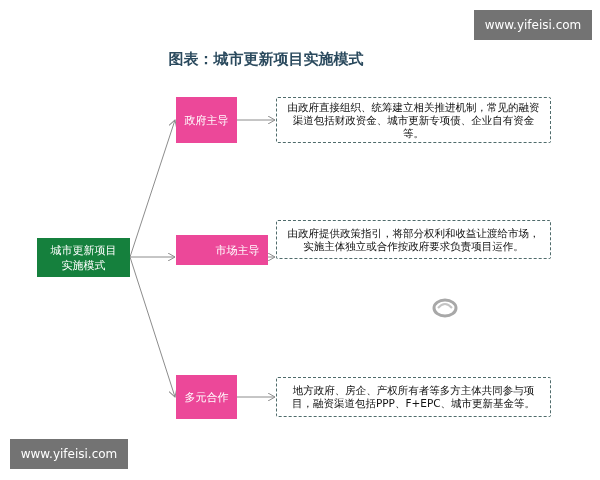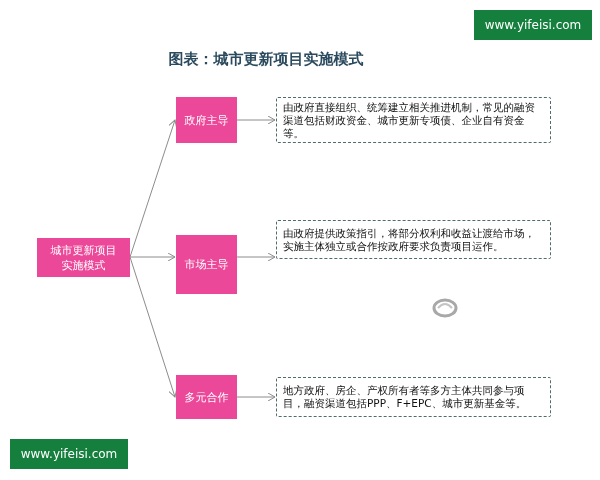--- a/index.html
+++ b/index.html
@@ -1,29 +1,29 @@
 <!DOCTYPE html>
 <html><head>
 <meta charset="utf-8">
 <style>
   html, body { margin:0; padding:0; }
   body { width:600px; height:480px; background:#ffffff; position:relative; overflow:hidden;
          font-family:"DejaVu Sans", sans-serif; }
   .title { position:absolute; left:0; width:532px; top:50px; text-align:center;
            font-family:"DejaVu Serif", serif; font-weight:bold; font-size:15px; color:#2b4a5e; }
-  .watermark { position:absolute; background:#15803d; color:#ffffff; font-size:12px;
+  .watermark { position:absolute; background:#737373; color:#ffffff; font-size:12px;
                display:flex; align-items:center; justify-content:center; }
   .wm-top { left:474px; top:10px; width:118px; height:30px; }
   .wm-bottom { left:10px; top:439px; width:118px; height:30px; }
   .node { position:absolute; color:#ffffff; display:flex; align-items:center; justify-content:center;
           text-align:center; font-size:11px; line-height:15px; }
-  .center-node { left:37px; top:238px; width:93px; height:39px; background:#ec4899; }
+  .center-node { left:37px; top:238px; width:93px; height:39px; background:#15803d; }
   .branch-node { left:176px; width:61px; background:#ec4899; }
   .desc { position:absolute; left:276px; width:275px; border:1.5px dashed #4f6b6b; border-radius:2px;
-          font-size:10.5px; line-height:13px; color:#111; 
+          font-size:10.5px; line-height:13px; color:#111; text-align:center;
           display:flex; align-items:center; justify-content:center; padding:2px 6px; box-sizing:border-box; }
   svg.links { position:absolute; left:0; top:0; }
   .logo { position:absolute; left:432px; top:297px; display:flex; align-items:center; gap:4px; color:#9a9a9a; }
   .logo-text-cn { font-size:15px; font-weight:bold; color:#8a8a8a; letter-spacing:1px; }
   .logo-text-en { font-size:9px; color:#9a9a9a; }
 </style>
 </head>
 <body>
 
 <div class="watermark wm-top">www.yifeisi.com</div>
@@ -47,21 +47,21 @@
 </svg>
 
 <div class="node center-node">
   <div>
     <div>城市更新项目</div>
     <div>实施模式</div>
   </div>
 </div>
 
 <div class="node branch-node" style="top:97px;height:46px;">政府主导</div>
-<div class="node branch-node" style="top:235px;height:59px;">市场主导</div>
+<div class="node branch-node" style="top:235px;height:30px;padding-left:31px;">市场主导</div>
 <div class="node branch-node" style="top:375px;height:44px;text-align:right;">多元合作</div>
 
 <div class="desc" style="top:97px;height:46px;">由政府直接组织、统筹建立相关推进机制，常见的融资渠道包括财政资金、城市更新专项债、企业自有资金等。</div>
 <div class="desc" style="top:220px;height:39px;">由政府提供政策指引，将部分权利和收益让渡给市场，实施主体独立或合作按政府要求负责项目运作。</div>
 <div class="desc" style="top:377px;height:40px;">地方政府、房企、产权所有者等多方主体共同参与项目，融资渠道包括PPP、F+EPC、城市更新基金等。</div>
 
 <div class="logo">
   <svg width="26" height="22" viewBox="0 0 26 22">
     <ellipse cx="13" cy="11" rx="11" ry="8" fill="none" stroke="#a8a8a8" stroke-width="3"></ellipse>
     <path d="M6,11 Q13,3 20,11" fill="none" stroke="#c4c4c4" stroke-width="2"></path>

